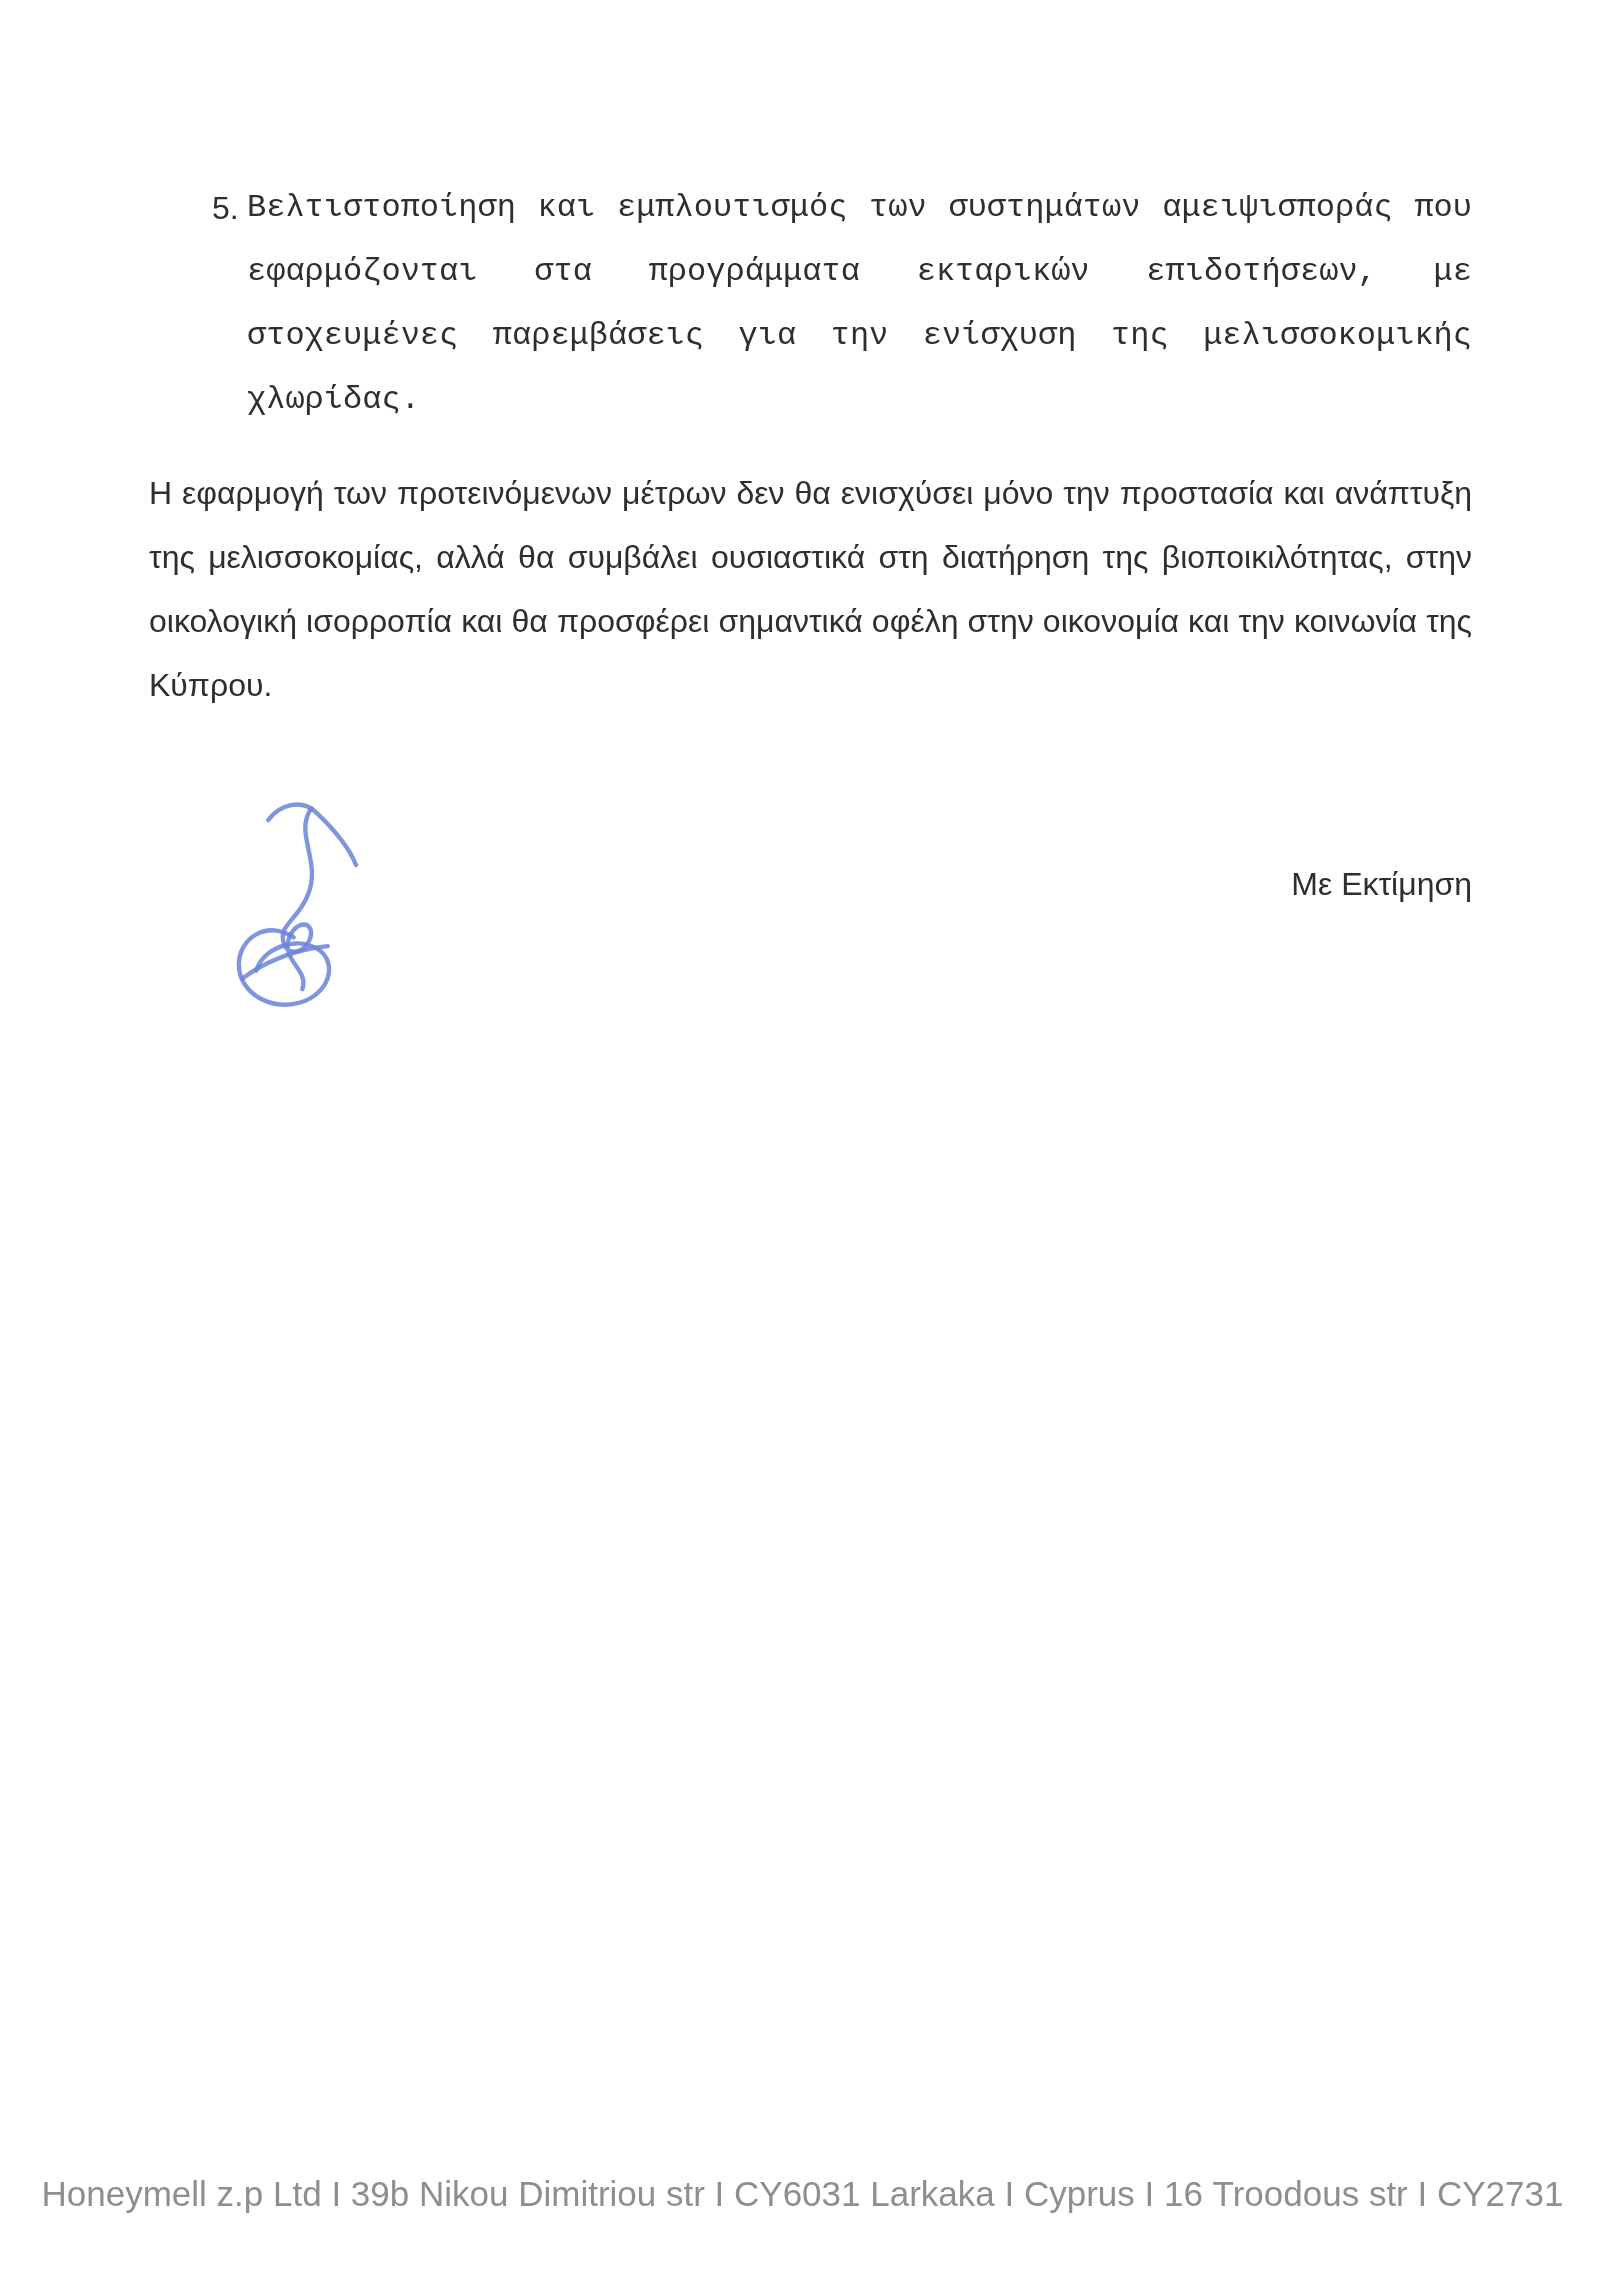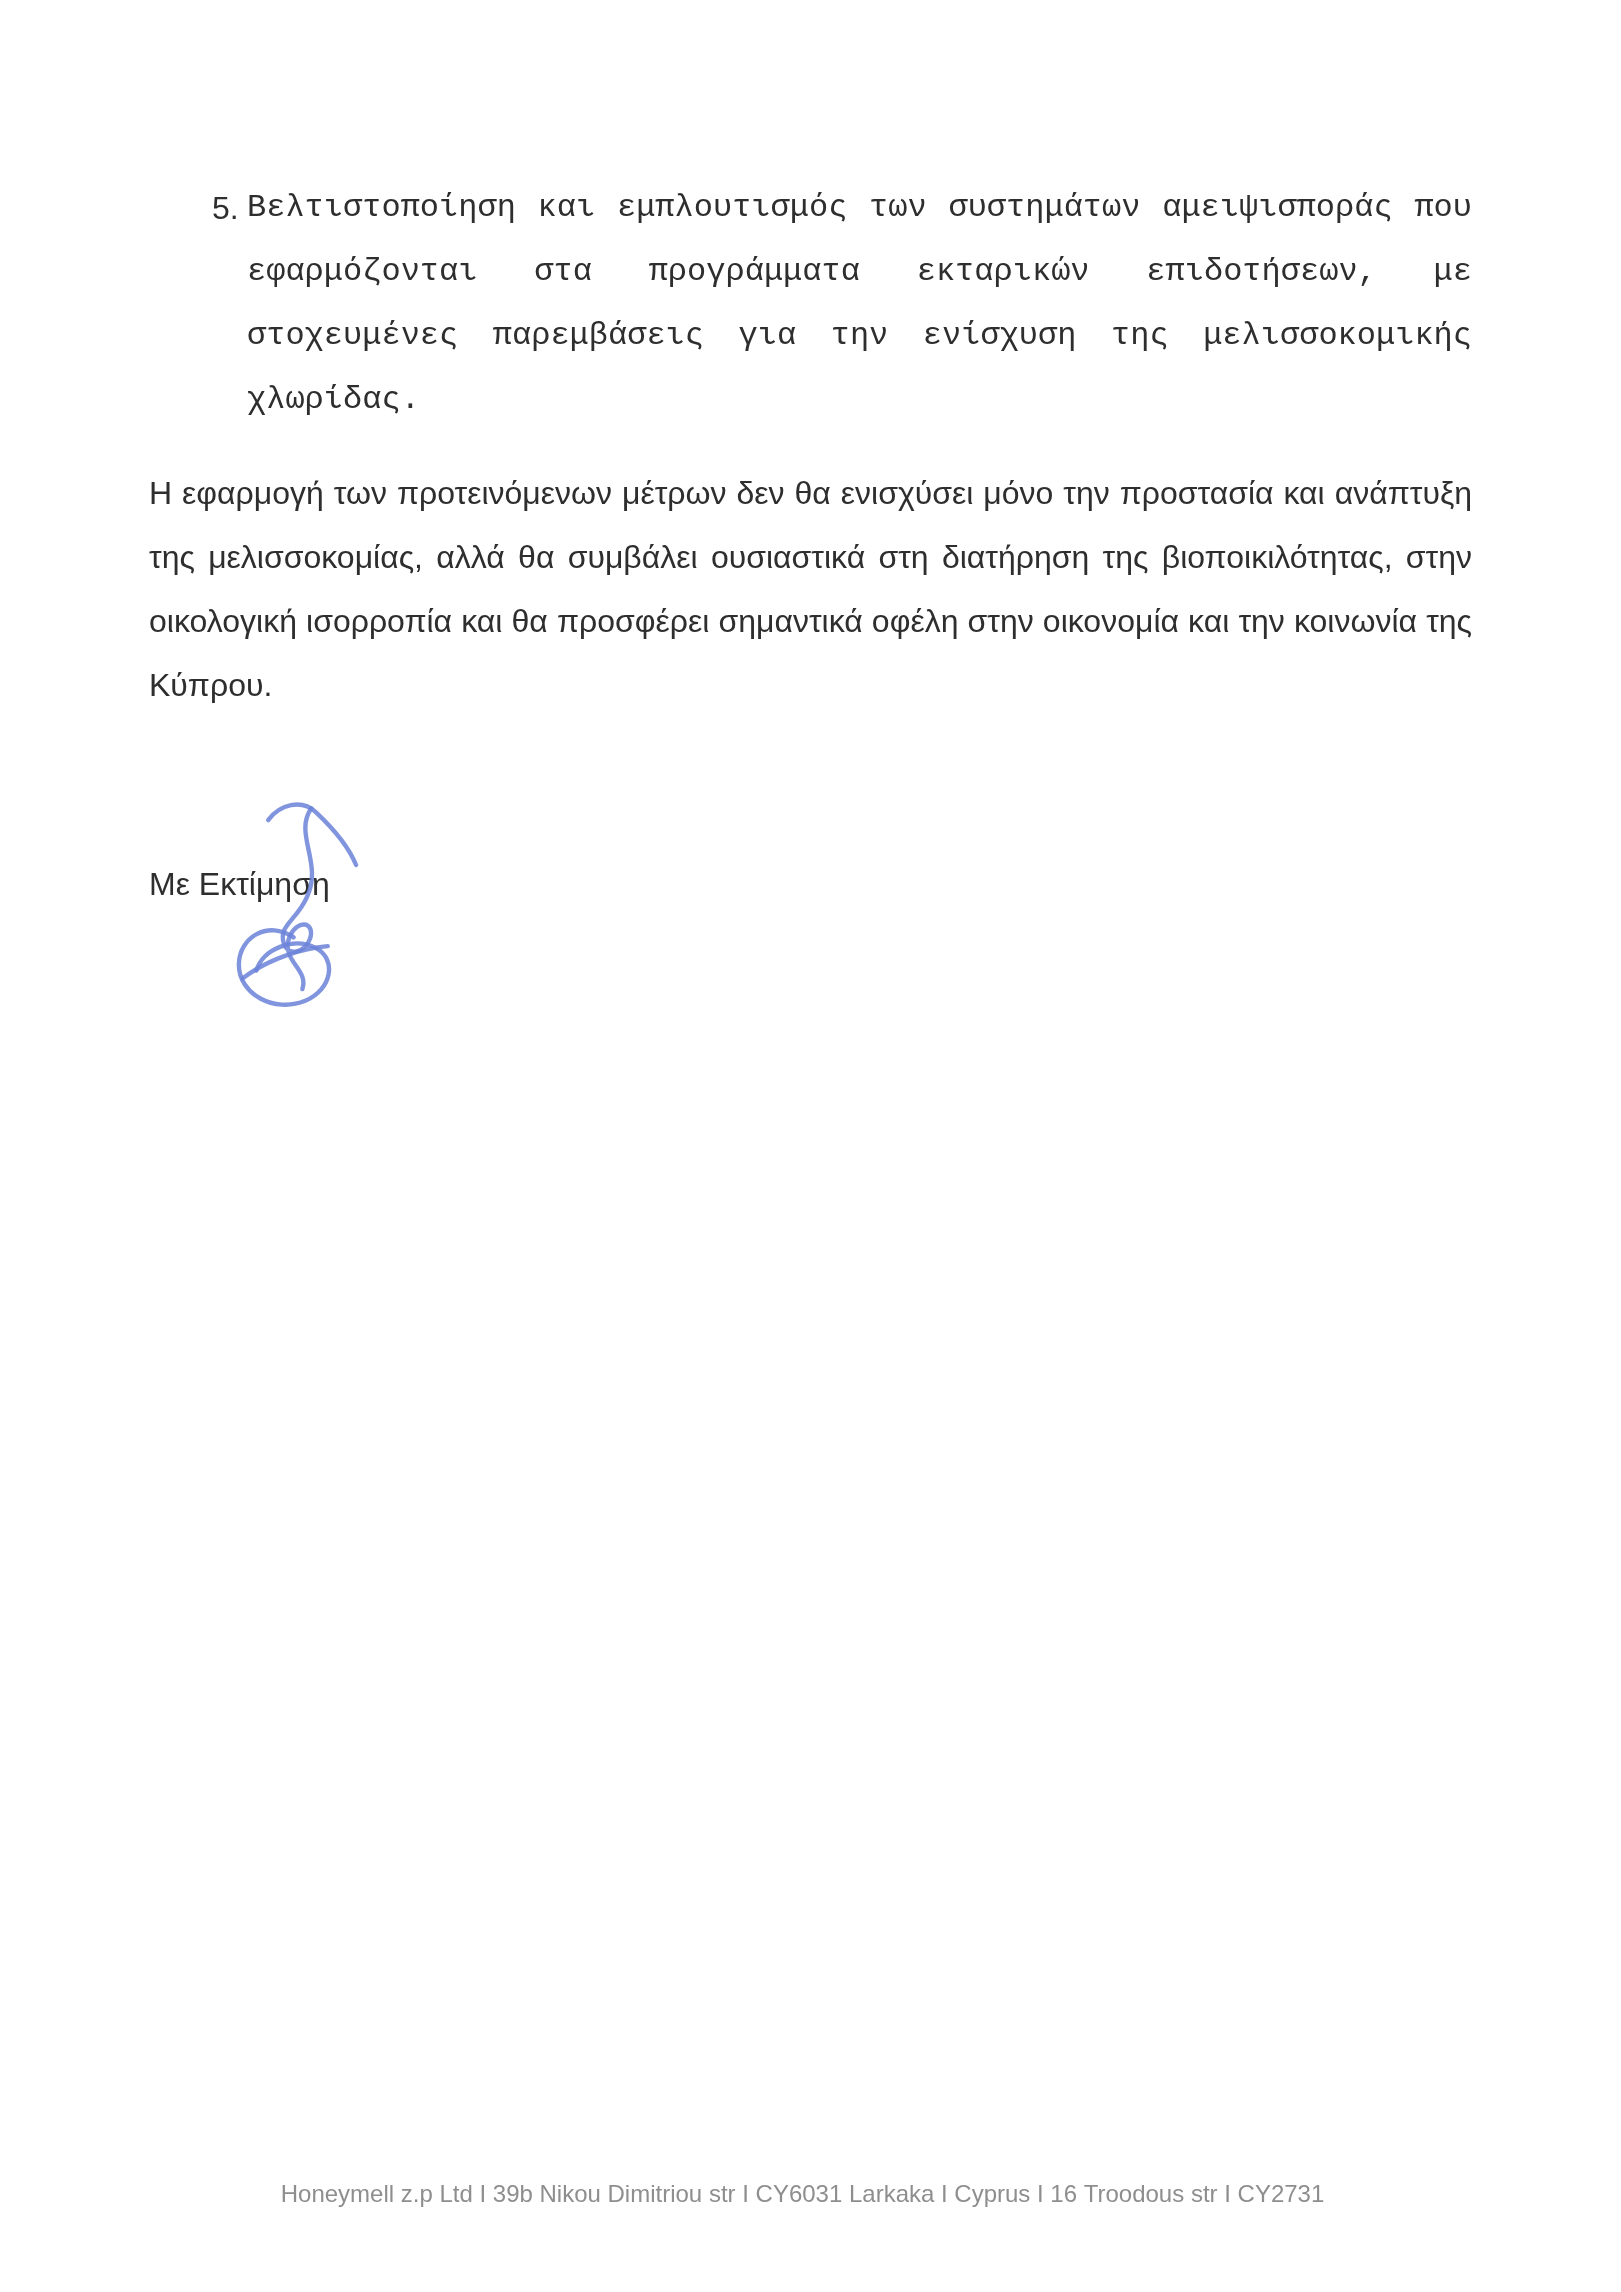--- a/index.html
+++ b/index.html
@@ -36,20 +36,21 @@
     flex: 1;
     text-align: justify;
     font-family: Liberation Mono, monospace;
   }
   .paragraph {
     margin-top: 29px;
     text-align: justify;
   }
   .closing {
     margin-top: 135px;
+    text-align: right;
   }
   .signatory-name {
     margin-top: 103px;
     white-space: pre-wrap;
   }
   .signatory-role {
     margin-top: 14.7px;
   }
   .signature {
     position: absolute;
@@ -70,21 +71,21 @@
     stroke-linecap: round;
     stroke-linejoin: round;
     opacity: 0.85;
   }
   .footer {
     position: absolute;
     left: 0;
     right: 16px;
     bottom: 69px;
     text-align: center;
-    font-size: 24px;
+    font-size: 35px;
     line-height: 60px;
     color: #8e8e8e;
   }
 </style>
 </head>
 <body>
 
 <div class="page">
 
   <div class="content">

